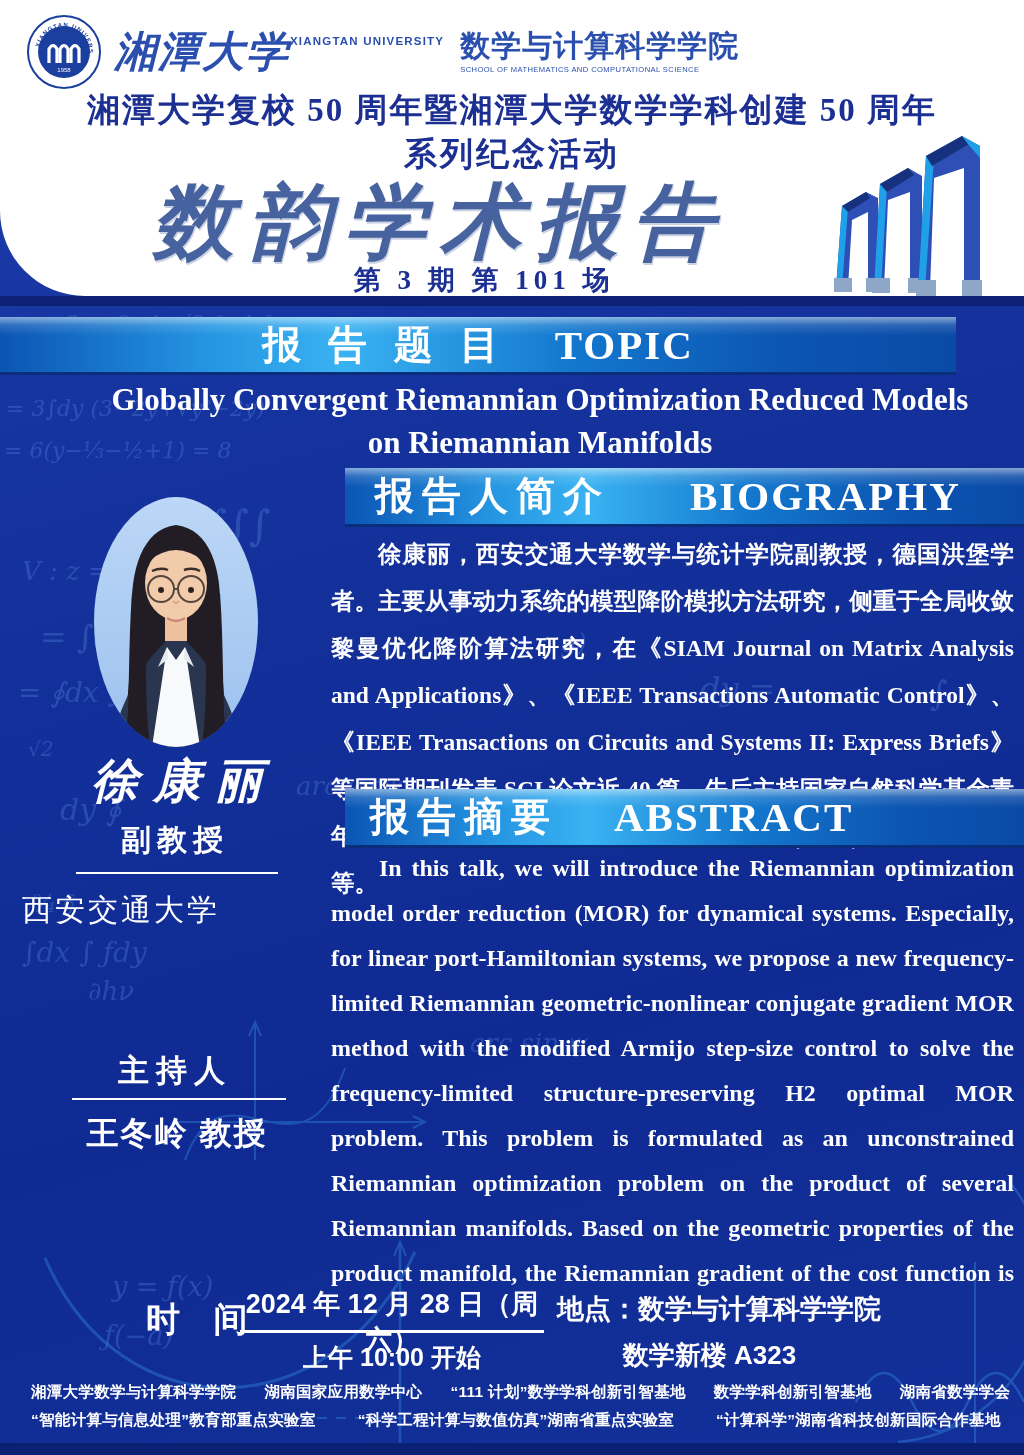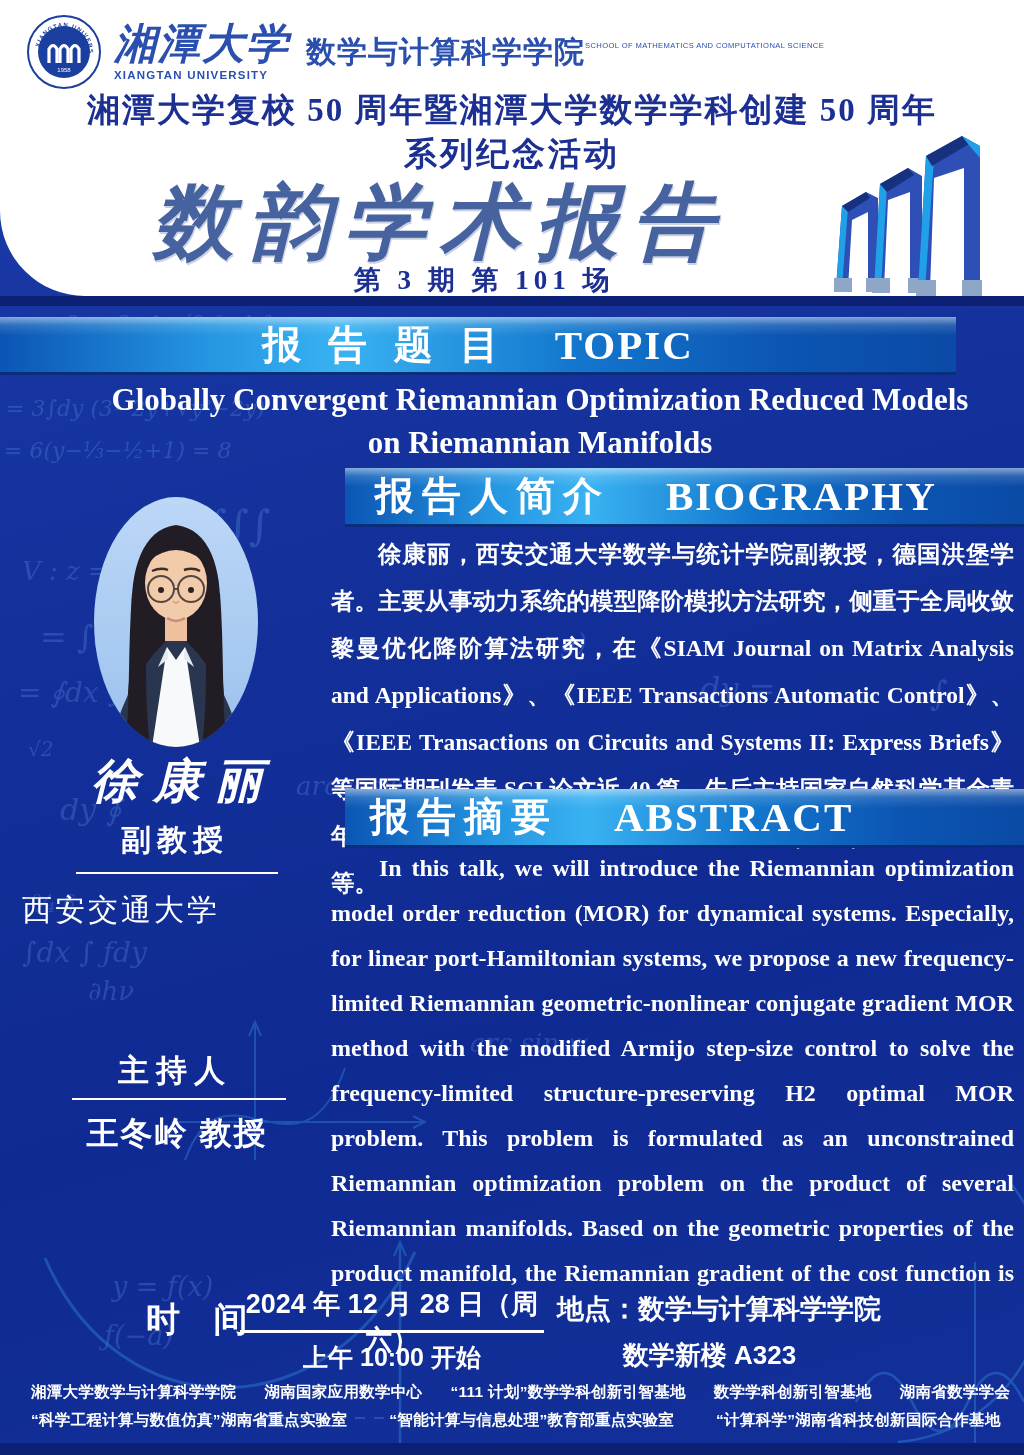--- a/index.html
+++ b/index.html
@@ -6,25 +6,25 @@
   .poster{position:relative;width:1024px;height:1455px;overflow:hidden;
     background:linear-gradient(165deg,#1c3dab 0%,#14319c 34%,#0f2a92 68%,#13309a 100%);
     font-family:"Liberation Sans",sans-serif;}
   .doodles{position:absolute;left:0;top:0;width:1024px;height:1455px;z-index:1;pointer-events:none;}
 
   
   .header-panel{position:absolute;top:0;left:0;right:0;height:296px;background:#ffffff;
     border-bottom-left-radius:85px;z-index:3;}
   .navy-strip{position:absolute;top:296px;left:0;right:0;height:10px;background:#0c2173;z-index:3;}
   .logo-row{position:absolute;top:14px;left:26px;display:flex;align-items:center;gap:12px;}
-  .uni-block{display:flex;flex-direction:column;line-height:1;}
+  .uni-block{display:flex;flex-direction:row;line-height:1;}
   .uni-cn{font-family:"Liberation Serif",serif;font-style:italic;font-weight:bold;
     font-size:42px;color:#2a4fae;letter-spacing:2px;}
   .uni-en{font-size:11.5px;font-weight:bold;color:#2a4fae;letter-spacing:1.2px;margin-top:5px;}
-  .school-block{display:flex;flex-direction:row;line-height:1;margin-left:4px;}
+  .school-block{display:flex;flex-direction:column;line-height:1;margin-left:4px;}
   .school-cn{font-size:30px;font-weight:bold;color:#2a4fae;letter-spacing:1px;}
   .school-en{font-size:7.6px;color:#2a4fae;letter-spacing:.4px;margin-top:5px;}
   .anniv1{position:absolute;top:88px;left:0;width:100%;text-align:center;
     font-family:Liberation Serif, serif;font-weight:bold;font-size:33px;color:#1c2f92;letter-spacing:2px;}
   .anniv2{position:absolute;top:132px;left:0;width:100%;text-align:center;
     font-family:"Liberation Serif",serif;font-weight:bold;font-size:33px;color:#1c2f92;letter-spacing:3px;}
   .series-title{position:absolute;top:168px;left:0;width:880px;text-align:center;
     font-family:"Liberation Serif",serif;font-style:italic;font-weight:bold;font-size:82px;
     color:#47639f;letter-spacing:14px;text-shadow:1px 2px 0 rgba(40,70,140,.25);}
   .session-info{position:absolute;top:262px;left:0;width:880px;text-align:center;
@@ -33,21 +33,21 @@
 
   
   .banner{position:absolute;display:flex;align-items:center;z-index:4;
     background:linear-gradient(180deg,rgba(255,255,255,.5) 0%,rgba(255,255,255,.14) 15%,rgba(255,255,255,0) 34%),
       linear-gradient(90deg,#0b55b4 0%,#2596e2 22%,#39b2f2 36%,#1377cd 60%,#0c55b2 82%,#0a4aa6 100%);
     border-bottom:3px solid #0a2d7c;}
   .banner-cn{color:#fff;font-weight:bold;font-size:39px;letter-spacing:8px;white-space:nowrap;}
   .banner-en{color:#fff;font-family:"Liberation Serif",serif;font-weight:bold;font-size:41px;
     letter-spacing:2px;white-space:nowrap;}
   .topic-banner{top:317px;left:0;width:956px;height:55px;justify-content:center;gap:48px;}
-  .bio-banner{top:468px;left:345px;right:0;height:56px;padding-left:30px;gap:56px;}
+  .bio-banner{top:468px;left:345px;right:0;height:56px;padding-left:30px;gap:80px;}
   .abs-banner{top:789px;left:345px;right:0;height:56px;padding-left:25px;gap:56px;}
 
   
   .topic-title{position:absolute;top:378px;left:0;width:1024px;z-index:4;text-align:center;
     color:#fff;font-family:"Liberation Serif",serif;font-weight:bold;font-size:31px;line-height:43px;margin-left:28px;}
   .bio-text{position:absolute;top:531px;left:331px;width:683px;z-index:4;color:#fff;
     font-family:"Liberation Serif",serif;font-weight:600;font-size:23.5px;line-height:47px;
     text-align:justify;text-indent:2em;}
   .abs-text{position:absolute;top:846px;left:331px;width:683px;height:464px;overflow:hidden;z-index:4;
     color:#fff;font-family:"Liberation Serif",serif;font-weight:bold;font-size:24px;line-height:45px;
@@ -252,19 +252,19 @@
   <div class="loc2">数学新楼 A323</div>
 
   <div class="footer-row footer-row1">
     <span>湘潭大学数学与计算科学学院</span>
     <span>湖南国家应用数学中心</span>
     <span>“111 计划”数学学科创新引智基地</span>
     <span>数学学科创新引智基地</span>
     <span>湖南省数学学会</span>
   </div>
   <div class="footer-row footer-row2">
+    <span>“智能计算与信息处理”教育部重点实验室</span>
     <span>“科学工程计算与数值仿真”湖南省重点实验室</span>
-    <span>“智能计算与信息处理”教育部重点实验室</span>
     <span>“计算科学”湖南省科技创新国际合作基地</span>
   </div>
   <div class="bottom-bar"></div>
 
 </div>
 
 </body></html>

